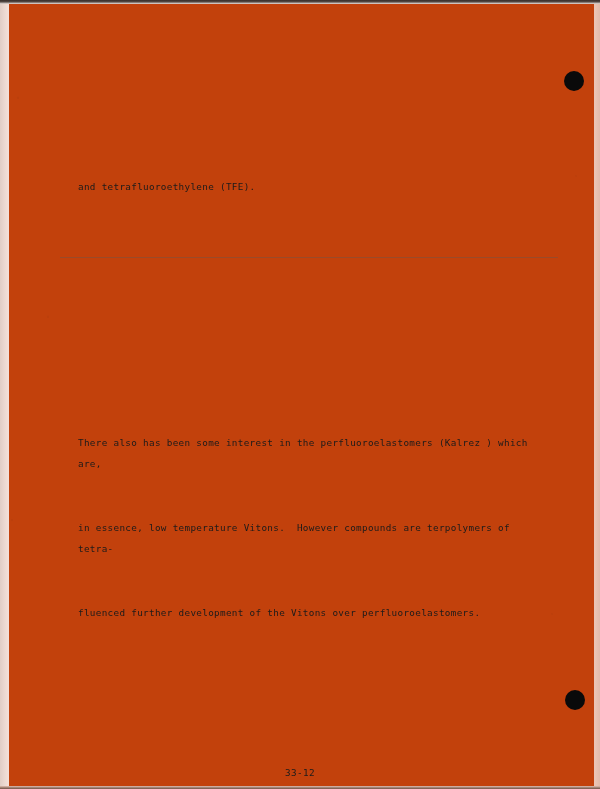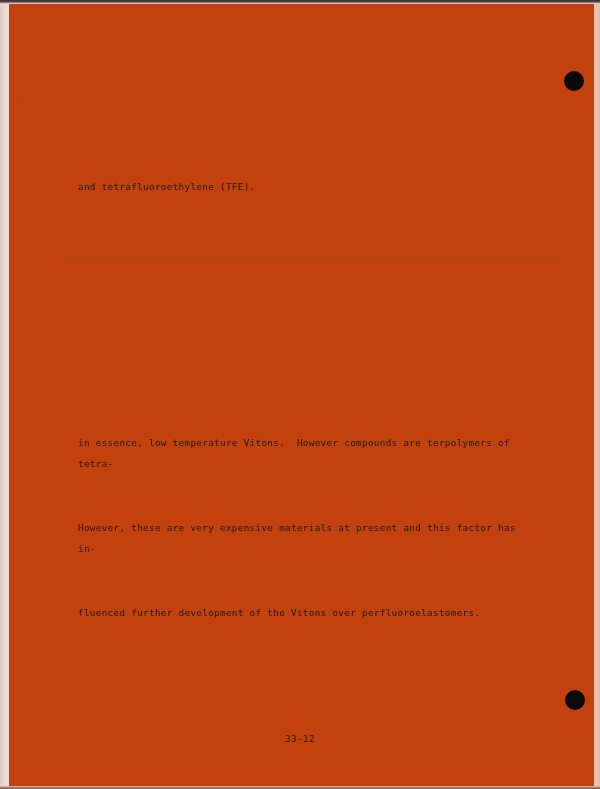--- a/index.html
+++ b/index.html
@@ -89,21 +89,21 @@
     white-space: pre-wrap;
   }
   .para {
     margin: 0 0 0 0;
   }
   .para .ln { display: block; }
   .gap-sm { height: 21px; }
   .page-number {
     position: absolute;
     left: 0;
-    top: 733px;
+    top: 767px;
     width: 600px;
     text-align: center;
     font-size: 9.3px;
     letter-spacing: .4px;
     color: #1b1b1b;
     font-family: "DejaVu Sans Mono", "Liberation Mono", monospace;
   }
 </style>
 </head>
 <body>
@@ -123,22 +123,22 @@
 
   <div class="body-text">
 
     <div class="para">
       <span class="ln">and tetrafluoroethylene (TFE).</span>
     </div>
 
     <div class="gap-sm"></div>
 
     <div class="para">
+      <span class="ln">There also has been some interest in the perfluoroelastomers (Kalrez ) which are,</span>
       <span class="ln">in essence, low temperature Vitons.  However compounds are terpolymers of tetra-</span>
-      <span class="ln">However, these are very expensive materials at present and this factor has in-</span>
       <span class="ln">fluenced further development of the Vitons over perfluoroelastomers.</span>
     </div>
 
     
 
     
 
     
 
     

